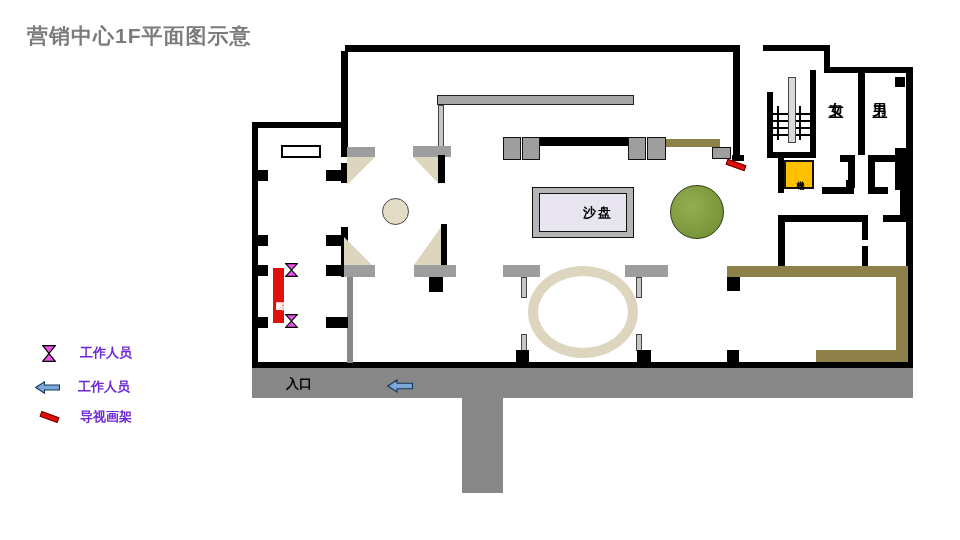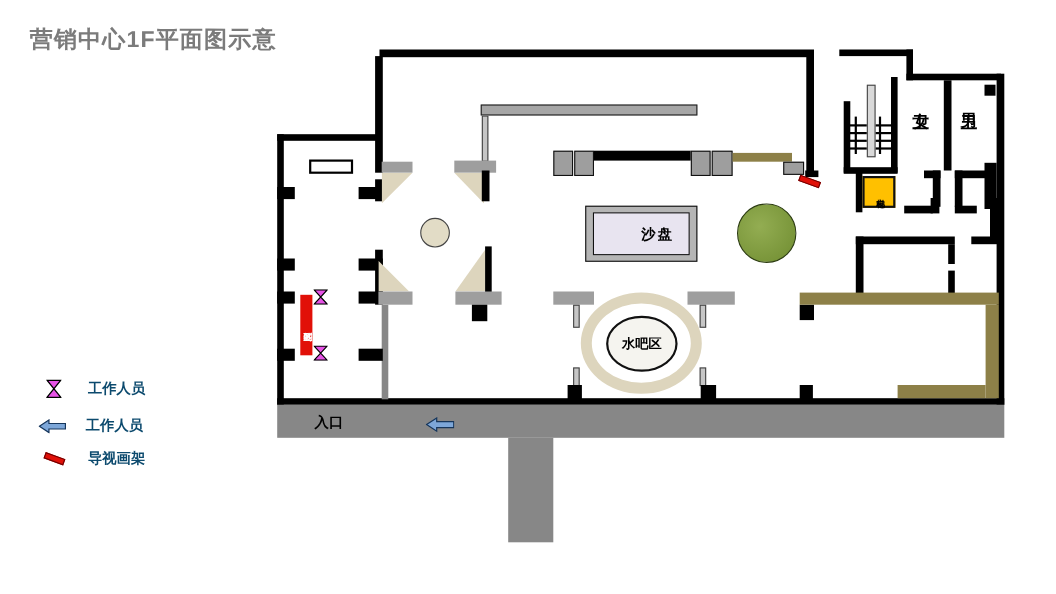--- a/index.html
+++ b/index.html
@@ -8,21 +8,21 @@
   .abs{position:absolute;}
   .wall{position:absolute;background:var(--wall,#000);}
   .graywall{position:absolute;background:var(--walkway,#888);}
   .cap{position:absolute;background:var(--column-gray,#9c9c9c);}
   .colsq{position:absolute;background:var(--column-gray,#a8a8a8);border:1px solid #111;box-sizing:border-box;}
   .olivebar{position:absolute;background:var(--olive,#8d8048);}
   .post{position:absolute;background:#c6c6c6;border:1px solid #444;box-sizing:border-box;}
   .title{position:absolute;left:27px;top:22px;font-size:21px;font-weight:bold;color:var(--title-gray,#7b7b7b);letter-spacing:1px;}
   .lg-row{position:absolute;display:flex;align-items:center;gap:18px;}
   .lg-icon{width:26px;display:flex;justify-content:center;align-items:center;}
-  .lg-label{font-size:13px;font-weight:bold;color:#0c4a6e;}
+  .lg-label{font-size:13px;font-weight:bold;color:#6d28d9;}
   .vtext{writing-mode:vertical-rl;text-orientation:upright;}
   .roomlabel{position:absolute;font-size:15px;font-weight:bold;color:#000;letter-spacing:3px;}
   .easel{position:absolute;background:var(--red,#dd0806);border:1px solid #6d0000;box-sizing:border-box;}
   .flex-c{display:flex;align-items:center;justify-content:center;}
 </style>
 </head>
 <body>
 
 <div id="canvas">
 
@@ -164,23 +164,20 @@
   <div class="post" style="left:521px;top:277px;width:6px;height:21px;"></div>
   <div class="post" style="left:636px;top:277px;width:6px;height:21px;"></div>
   <div class="post" style="left:521px;top:334px;width:6px;height:17px;"></div>
   <div class="post" style="left:636px;top:334px;width:6px;height:17px;"></div>
   <div class="wall" style="left:516px;top:350px;width:13px;height:13px;"></div>
   <div class="wall" style="left:637px;top:350px;width:14px;height:13px;"></div>
   <div class="wall" style="left:727px;top:350px;width:12px;height:13px;"></div>
   <div class="wall" style="left:727px;top:277px;width:13px;height:14px;"></div>
 
   <div class="abs" style="left:528px;top:266px;width:110px;height:92px;border-radius:50%;border:10px solid var(--beige);background:#fff;box-sizing:border-box;"></div>
-  <div class="abs flex-c" style="left:551px;top:287px;width:65px;height:51px;border-radius:50%;border:2px solid #111;background:#f5f4ef;box-sizing:border-box;">
-    <span style="font-size:12px;font-weight:bold;">水吧区</span>
-  </div>
 
   <div class="abs" style="left:532px;top:187px;width:102px;height:51px;background:#b5b5b5;border:1.5px solid #111;box-sizing:border-box;"></div>
   <div class="abs flex-c" style="left:539px;top:193px;width:88px;height:39px;background:var(--sand-table-fill);border:1px solid #111;box-sizing:border-box;">
     <span style="font-size:13px;font-weight:bold;letter-spacing:2px;margin-left:30px;">沙盘</span>
   </div>
 
   <div class="abs" style="left:670px;top:185px;width:54px;height:54px;border-radius:50%;background:radial-gradient(circle at 38% 38%,#93ad52,#6f8c30);border:1.5px solid #2c3c12;box-sizing:border-box;"></div>
 
   <div class="olivebar" style="left:727px;top:266px;width:181px;height:11px;"></div>
   <div class="olivebar" style="left:896px;top:277px;width:12px;height:85px;"></div>

